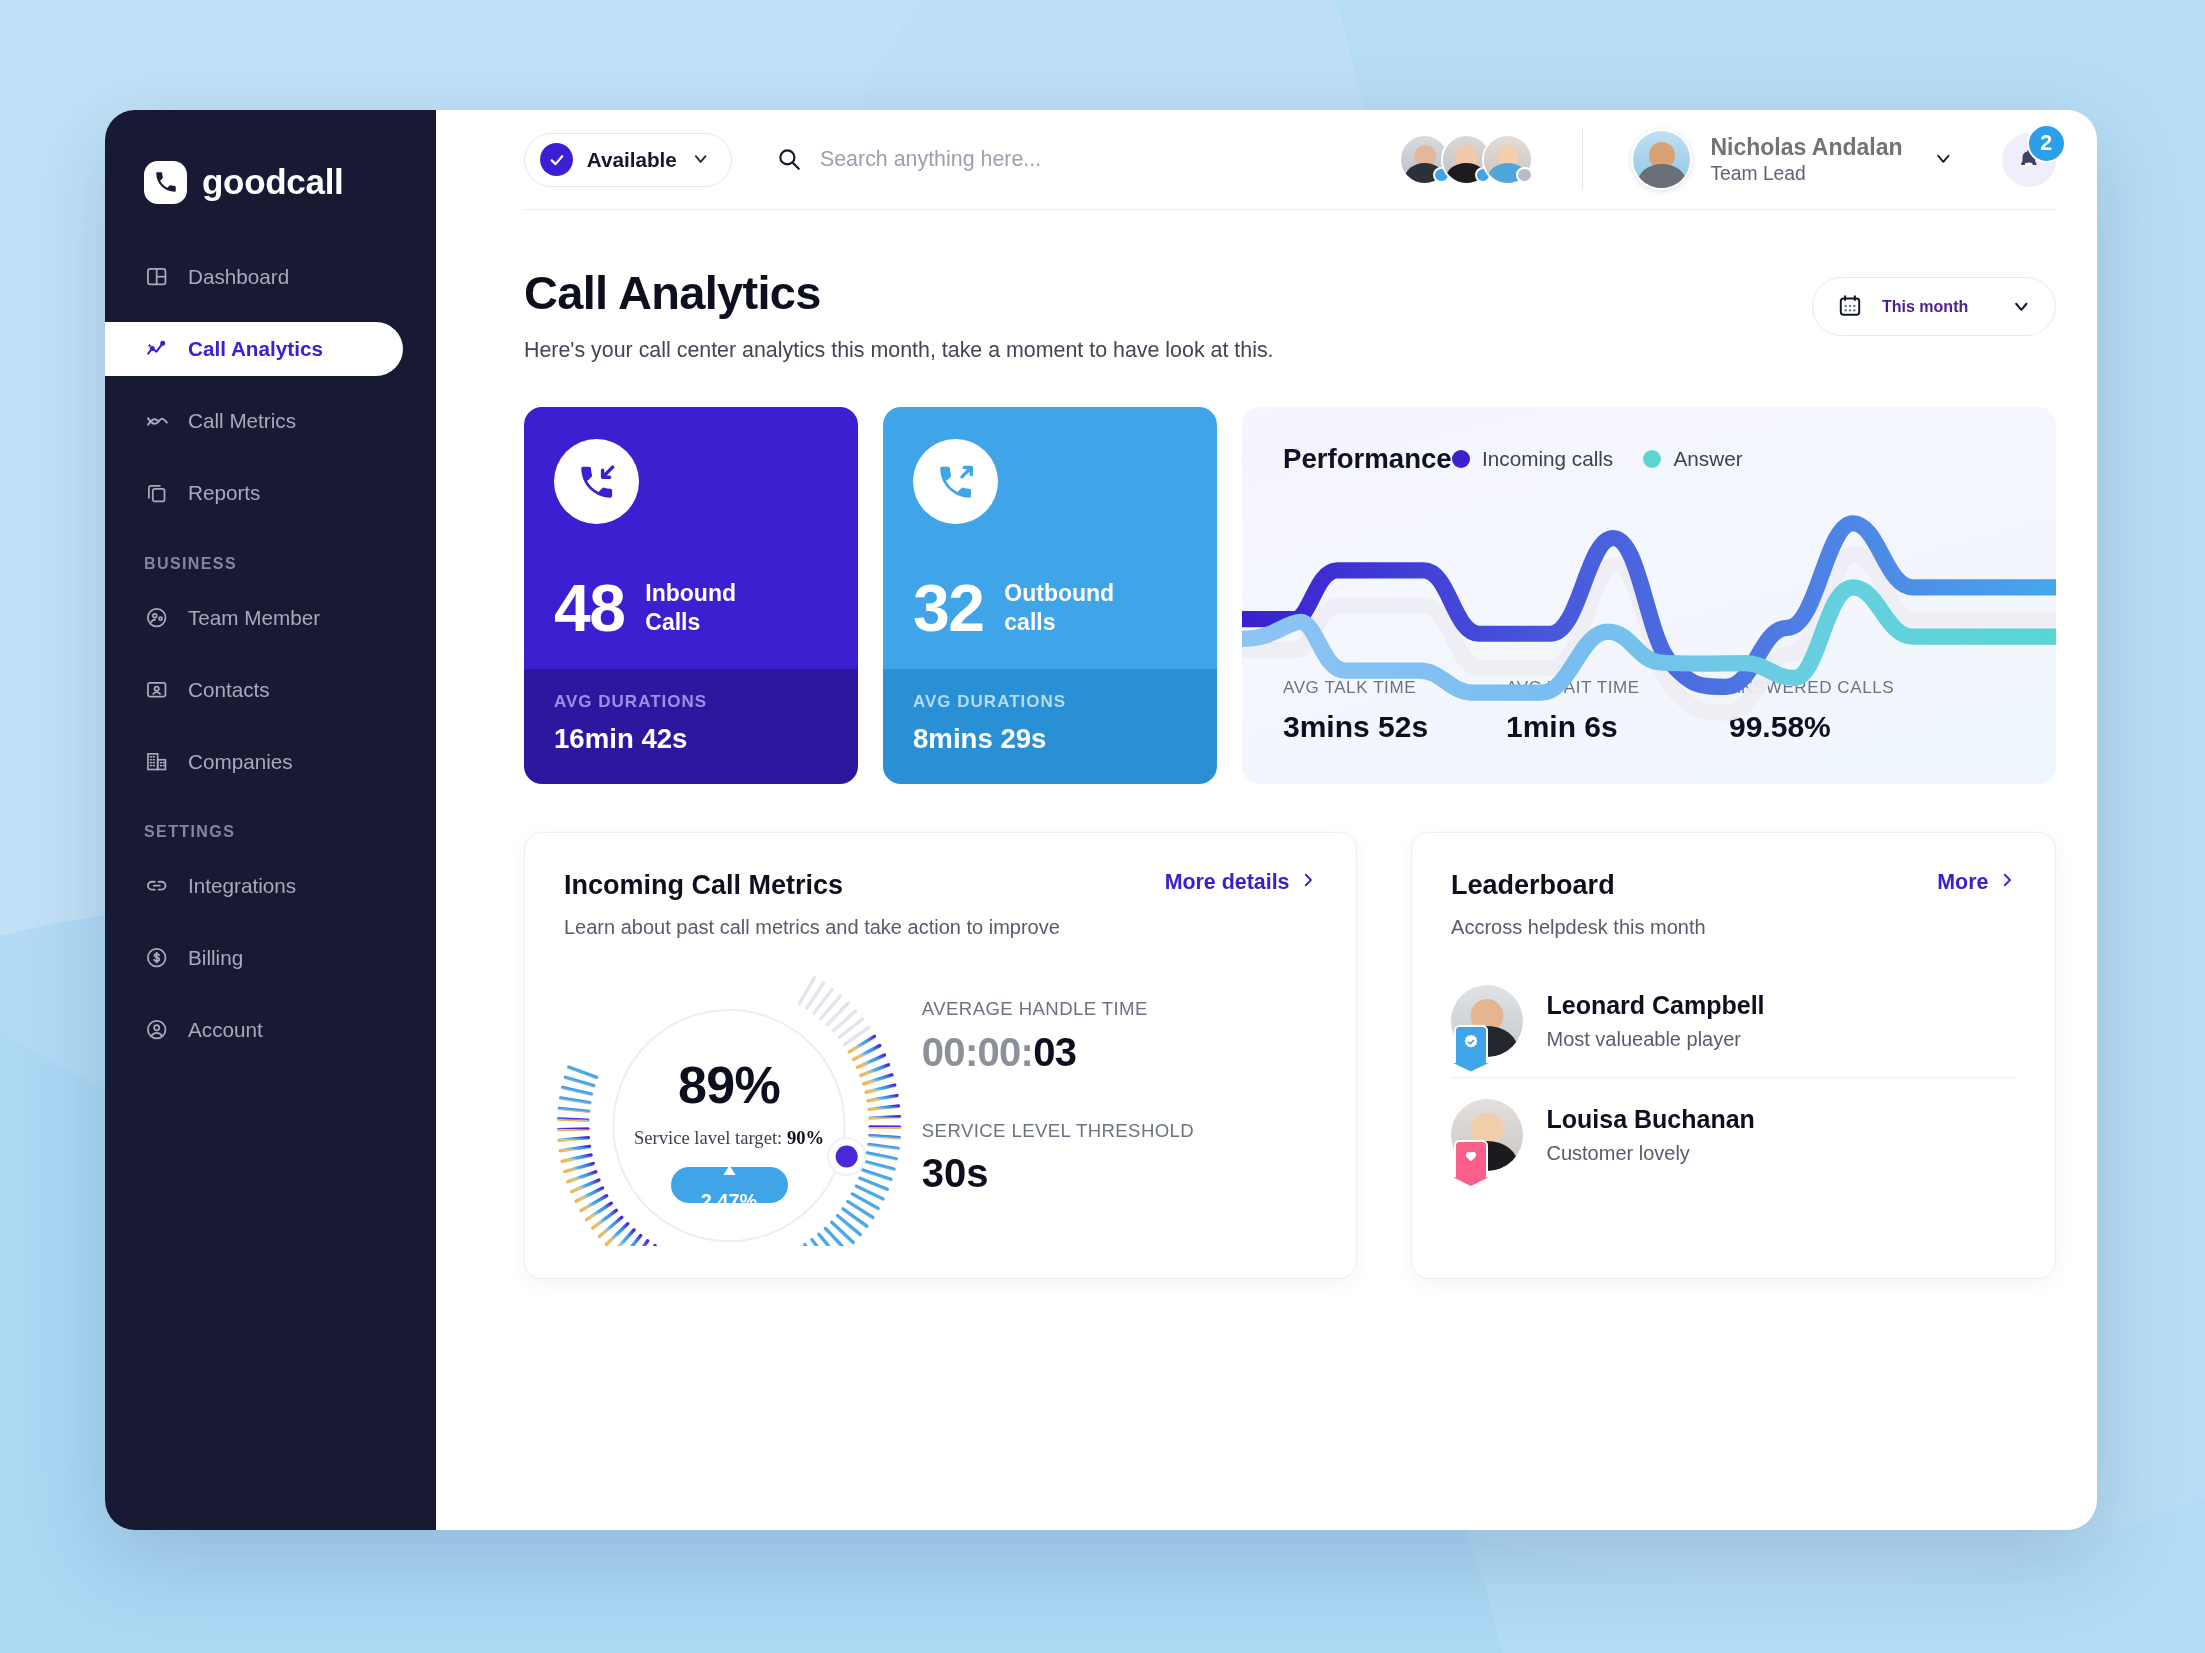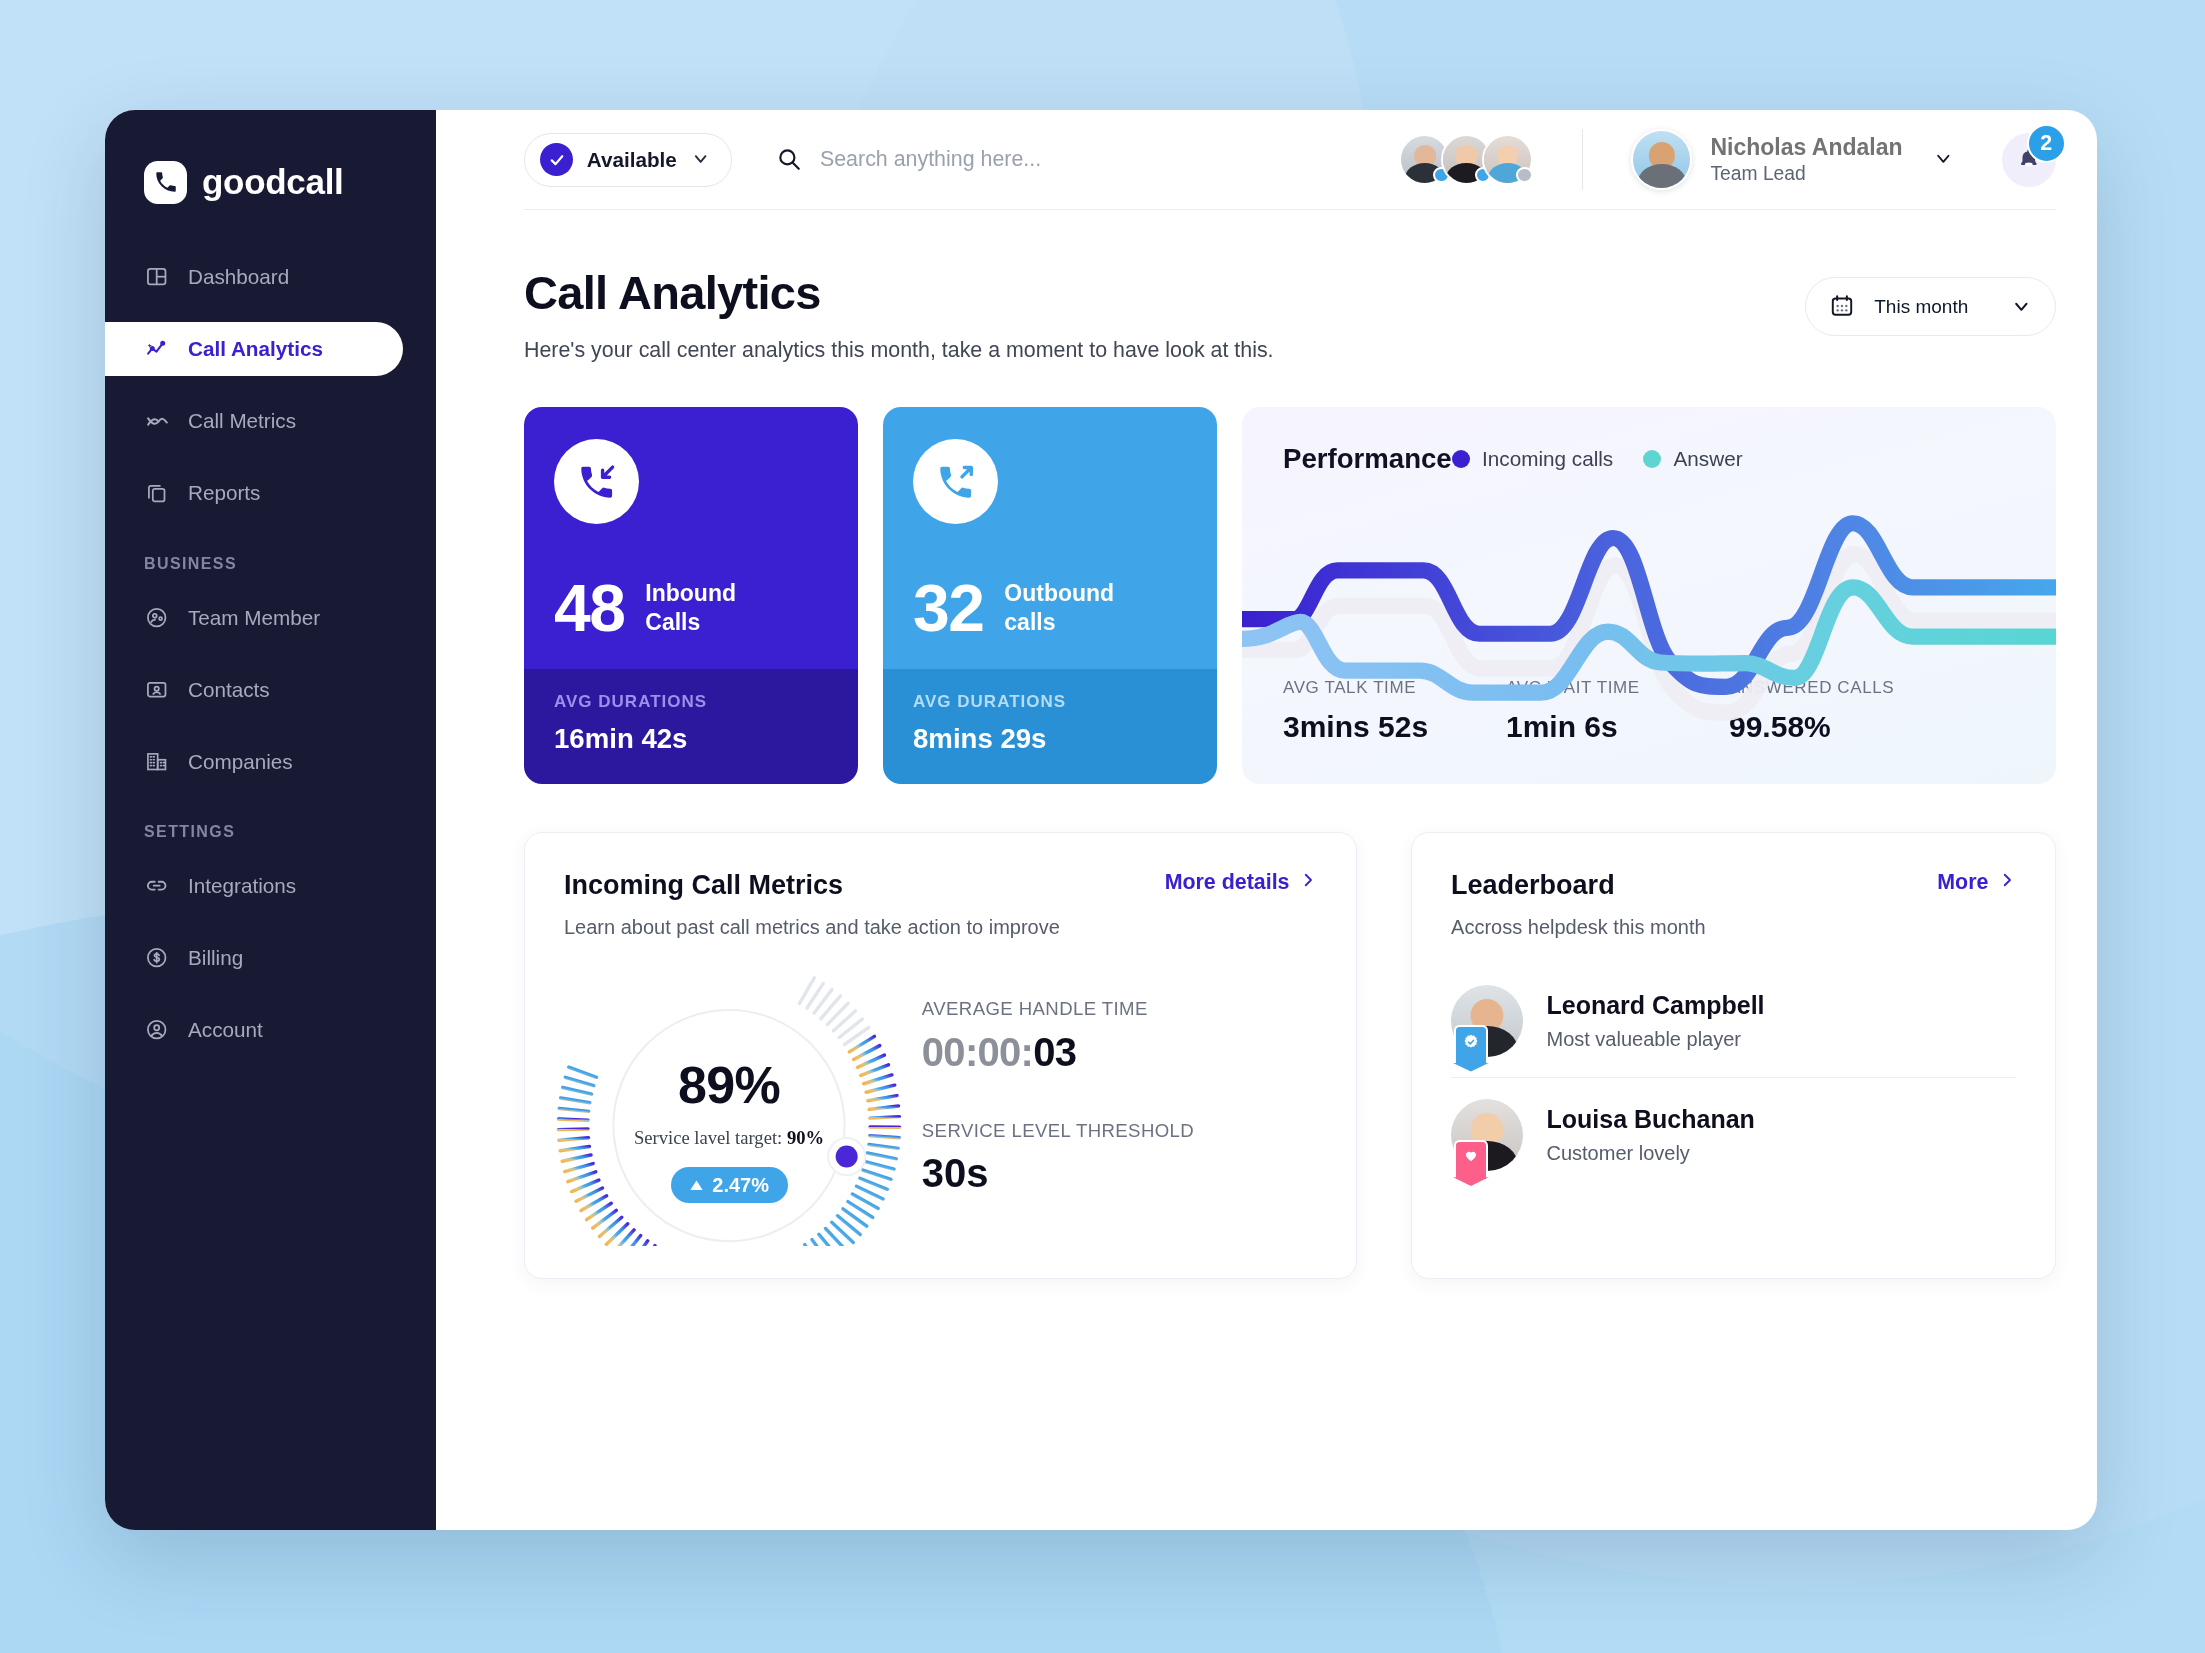--- a/index.html
+++ b/index.html
@@ -146,21 +146,21 @@
   
   .page-head { display: flex; align-items: flex-start; justify-content: space-between; margin-top: 55px; }
   .page-title { font-size: 47px; font-weight: 800; color: #0d0f1f; letter-spacing: -0.7px; }
   .page-sub { font-size: 21.4px; color: #414654; margin-top: 18px; }
   .period-pill {
     display: flex; align-items: center; gap: 19.3px;
     border: 1.4px solid #e6e9f0; border-radius: 69px;
     height: 59px; padding: 0 23.4px; cursor: pointer; background: #fff;
     margin-top: 12.4px;
   }
-  .period-label { font-size: 19px; font-weight: 400; color: #0f172a; }
+  .period-label { font-size: 16px; font-weight: 700; color: #4c1d95; }
 
   
   .kpi-row { display: flex; gap: 25px; margin-top: 44px; }
   .kpi-card { width: 334px; border-radius: 18px; overflow: hidden; display: flex; flex-direction: column; }
   .kpi-top { flex: 1; padding: 32px 30px 27.6px 30px; display: flex; flex-direction: column; }
   .kpi-icon { width: 85px; height: 85px; border-radius: 50%; background: #fff; display: flex; align-items: center; justify-content: center; }
   .kpi-value-row { display: flex; align-items: center; gap: 20.7px; margin-top: 51px; }
   .kpi-num { font-size: 66px; font-weight: 700; color: #fff; line-height: 1; letter-spacing: -1.4px; }
   .kpi-cap { font-size: 23px; font-weight: 600; color: #fff; line-height: 1.25; }
   .kpi-bottom { padding: 23.4px 30px 29px 30px; }
@@ -203,21 +203,21 @@
   .metrics-panel { flex: 1.06; padding-bottom: 32px; }
   .metrics-body { display: flex; align-items: flex-start; padding: 18px 39px 0 25px; }
   .gauge-wrap { position: relative; width: 358px; height: 289px; flex: none; }
   .gauge-center { position: absolute; left: 0; right: 0; top: 98px; text-align: center; }
   .gauge-pct { font-size: 52px; font-weight: 800; color: #0d0f1f; letter-spacing: -0.7px; }
   .gauge-target { font-size: 18.6px; color: #3c4250; margin-top: 12.4px; font-family: Liberation Serif, serif; }
   .gauge-target b { font-weight: 700; color: #0d0f1f; }
   .gauge-chip {
     margin: 18px auto 0 auto; width: 117px; height: 36px; border-radius: 27.6px;
     background: #3fa5e8; color: #fff; font-size: 20px; font-weight: 700;
-    display: flex; align-items: center; justify-content: center; gap: 8.3px;
+    display: flex; align-items: center; justify-content: center; gap: 8.3px; flex-direction: column;
   }
   .metrics-right { padding-top: 41px; margin-left: 13.8px; }
   .mr-label { font-size: 18.6px; font-weight: 500; letter-spacing: 0.4px; color: #6c7282; }
   .mr-time { font-size: 40px; font-weight: 800; margin-top: 9.6px; letter-spacing: -0.7px; }
   .mr-time .dim { color: #8b9099; }
   .mr-time .bright { color: #0d0f1f; }
   .mr-block2 { margin-top: 45px; }
   .mr-value { font-size: 40px; font-weight: 800; color: #0d0f1f; margin-top: 9.6px; }
 
   .leader-panel { flex: .82; padding-bottom: 39px; }

